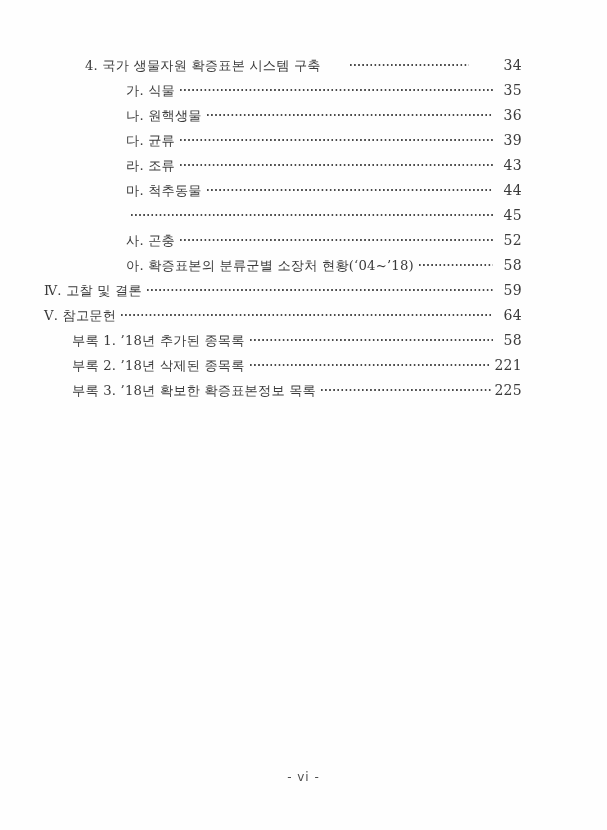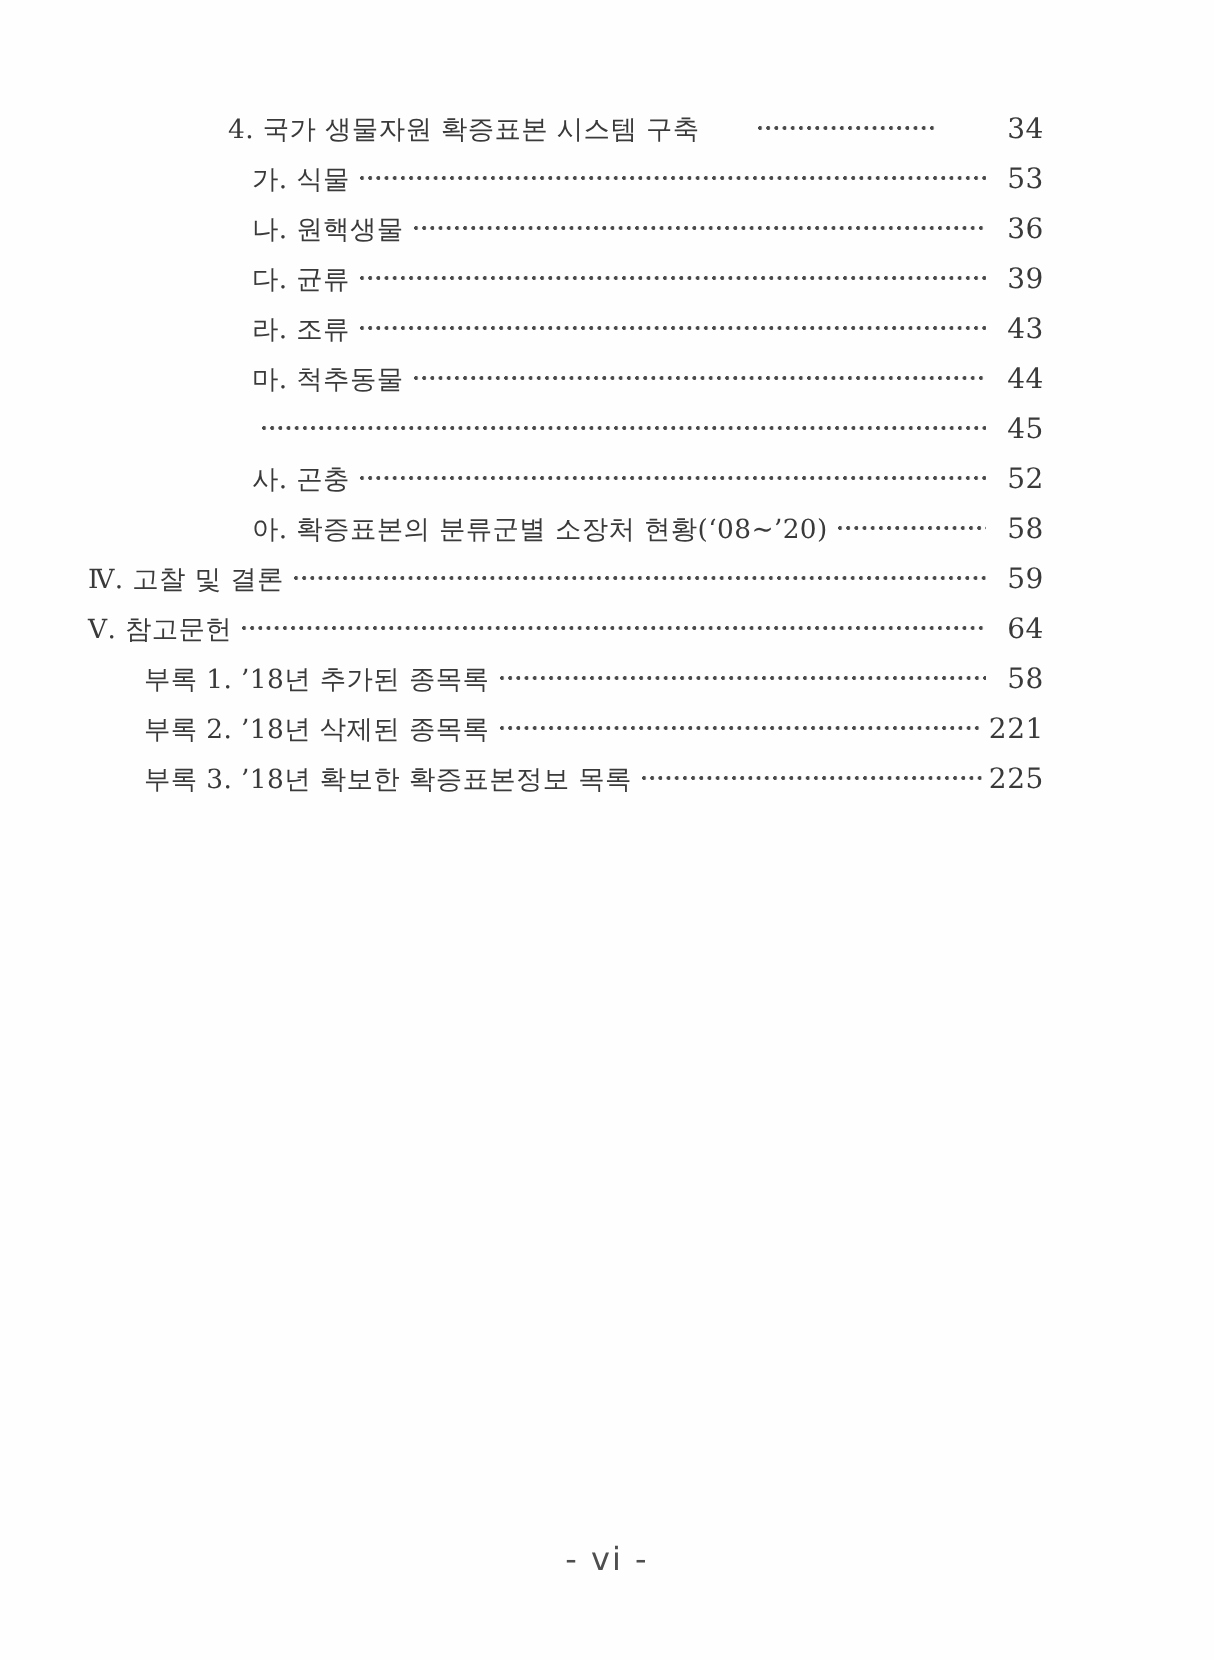--- a/index.html
+++ b/index.html
@@ -34,21 +34,21 @@
     display: flex;
     align-items: baseline;
     height: 25px;
     font-size: 13.2px;
     line-height: 25px;
     white-space: nowrap;
     padding-right: 85px;
   }
 
   
-  .lvl-num   { padding-left: 114px; gap: 24px; }   
+  .lvl-num   { padding-left: 85px; gap: 24px; }   
   .lvl-sub   { padding-left: 110px; margin-left: 16px; }  
   .lvl-roman { padding-left: 44px; }   
   .lvl-appx  { padding-left: 72px; }   
 
   .toc-label {
     flex: 0 0 auto;
     letter-spacing: 0.2px;
   }
 
   .toc-leader {
@@ -78,40 +78,40 @@
     letter-spacing: 0.3px;
   }
 
   #footer {
     position: absolute;
     left: 0;
     right: 0;
     top: 770px;
     text-align: center;
     font-family: "DejaVu Sans", "Liberation Sans", sans-serif;
-    font-size: 16px;
+    font-size: 12px;
     color: #4e4e4e;
     letter-spacing: 1px;
   }
 </style>
 </head>
 <body>
 
 <div id="page">
 
   <div id="toc">
       <div class="toc-row lvl-num">
         <span class="toc-label">4. 국가 생물자원 확증표본 시스템 구축</span>
         <span class="toc-leader"></span>
         <span class="toc-page">34</span>
       </div>
       <div class="toc-row lvl-sub">
         <span class="toc-label">가. 식물</span>
         <span class="toc-leader"></span>
-        <span class="toc-page">53</span>
+        <span class="toc-page">35</span>
       </div>
       <div class="toc-row lvl-sub">
         <span class="toc-label">나. 원핵생물</span>
         <span class="toc-leader"></span>
         <span class="toc-page">36</span>
       </div>
       <div class="toc-row lvl-sub">
         <span class="toc-label">다. 균류</span>
         <span class="toc-leader"></span>
         <span class="toc-page">39</span>
@@ -129,21 +129,21 @@
       <div class="toc-row lvl-sub">
         <span class="toc-leader"></span>
         <span class="toc-page">45</span>
       </div>
       <div class="toc-row lvl-sub">
         <span class="toc-label">사. 곤충</span>
         <span class="toc-leader"></span>
         <span class="toc-page">52</span>
       </div>
       <div class="toc-row lvl-sub">
-        <span class="toc-label">아. 확증표본의 분류군별 소장처 현황(‘08~’20)</span>
+        <span class="toc-label">아. 확증표본의 분류군별 소장처 현황(‘04~’18)</span>
         <span class="toc-leader"></span>
         <span class="toc-page">58</span>
       </div>
       <div class="toc-row lvl-roman">
         <span class="toc-label">Ⅳ. 고찰 및 결론</span>
         <span class="toc-leader"></span>
         <span class="toc-page">59</span>
       </div>
       <div class="toc-row lvl-roman">
         <span class="toc-label">Ⅴ. 참고문헌</span>

